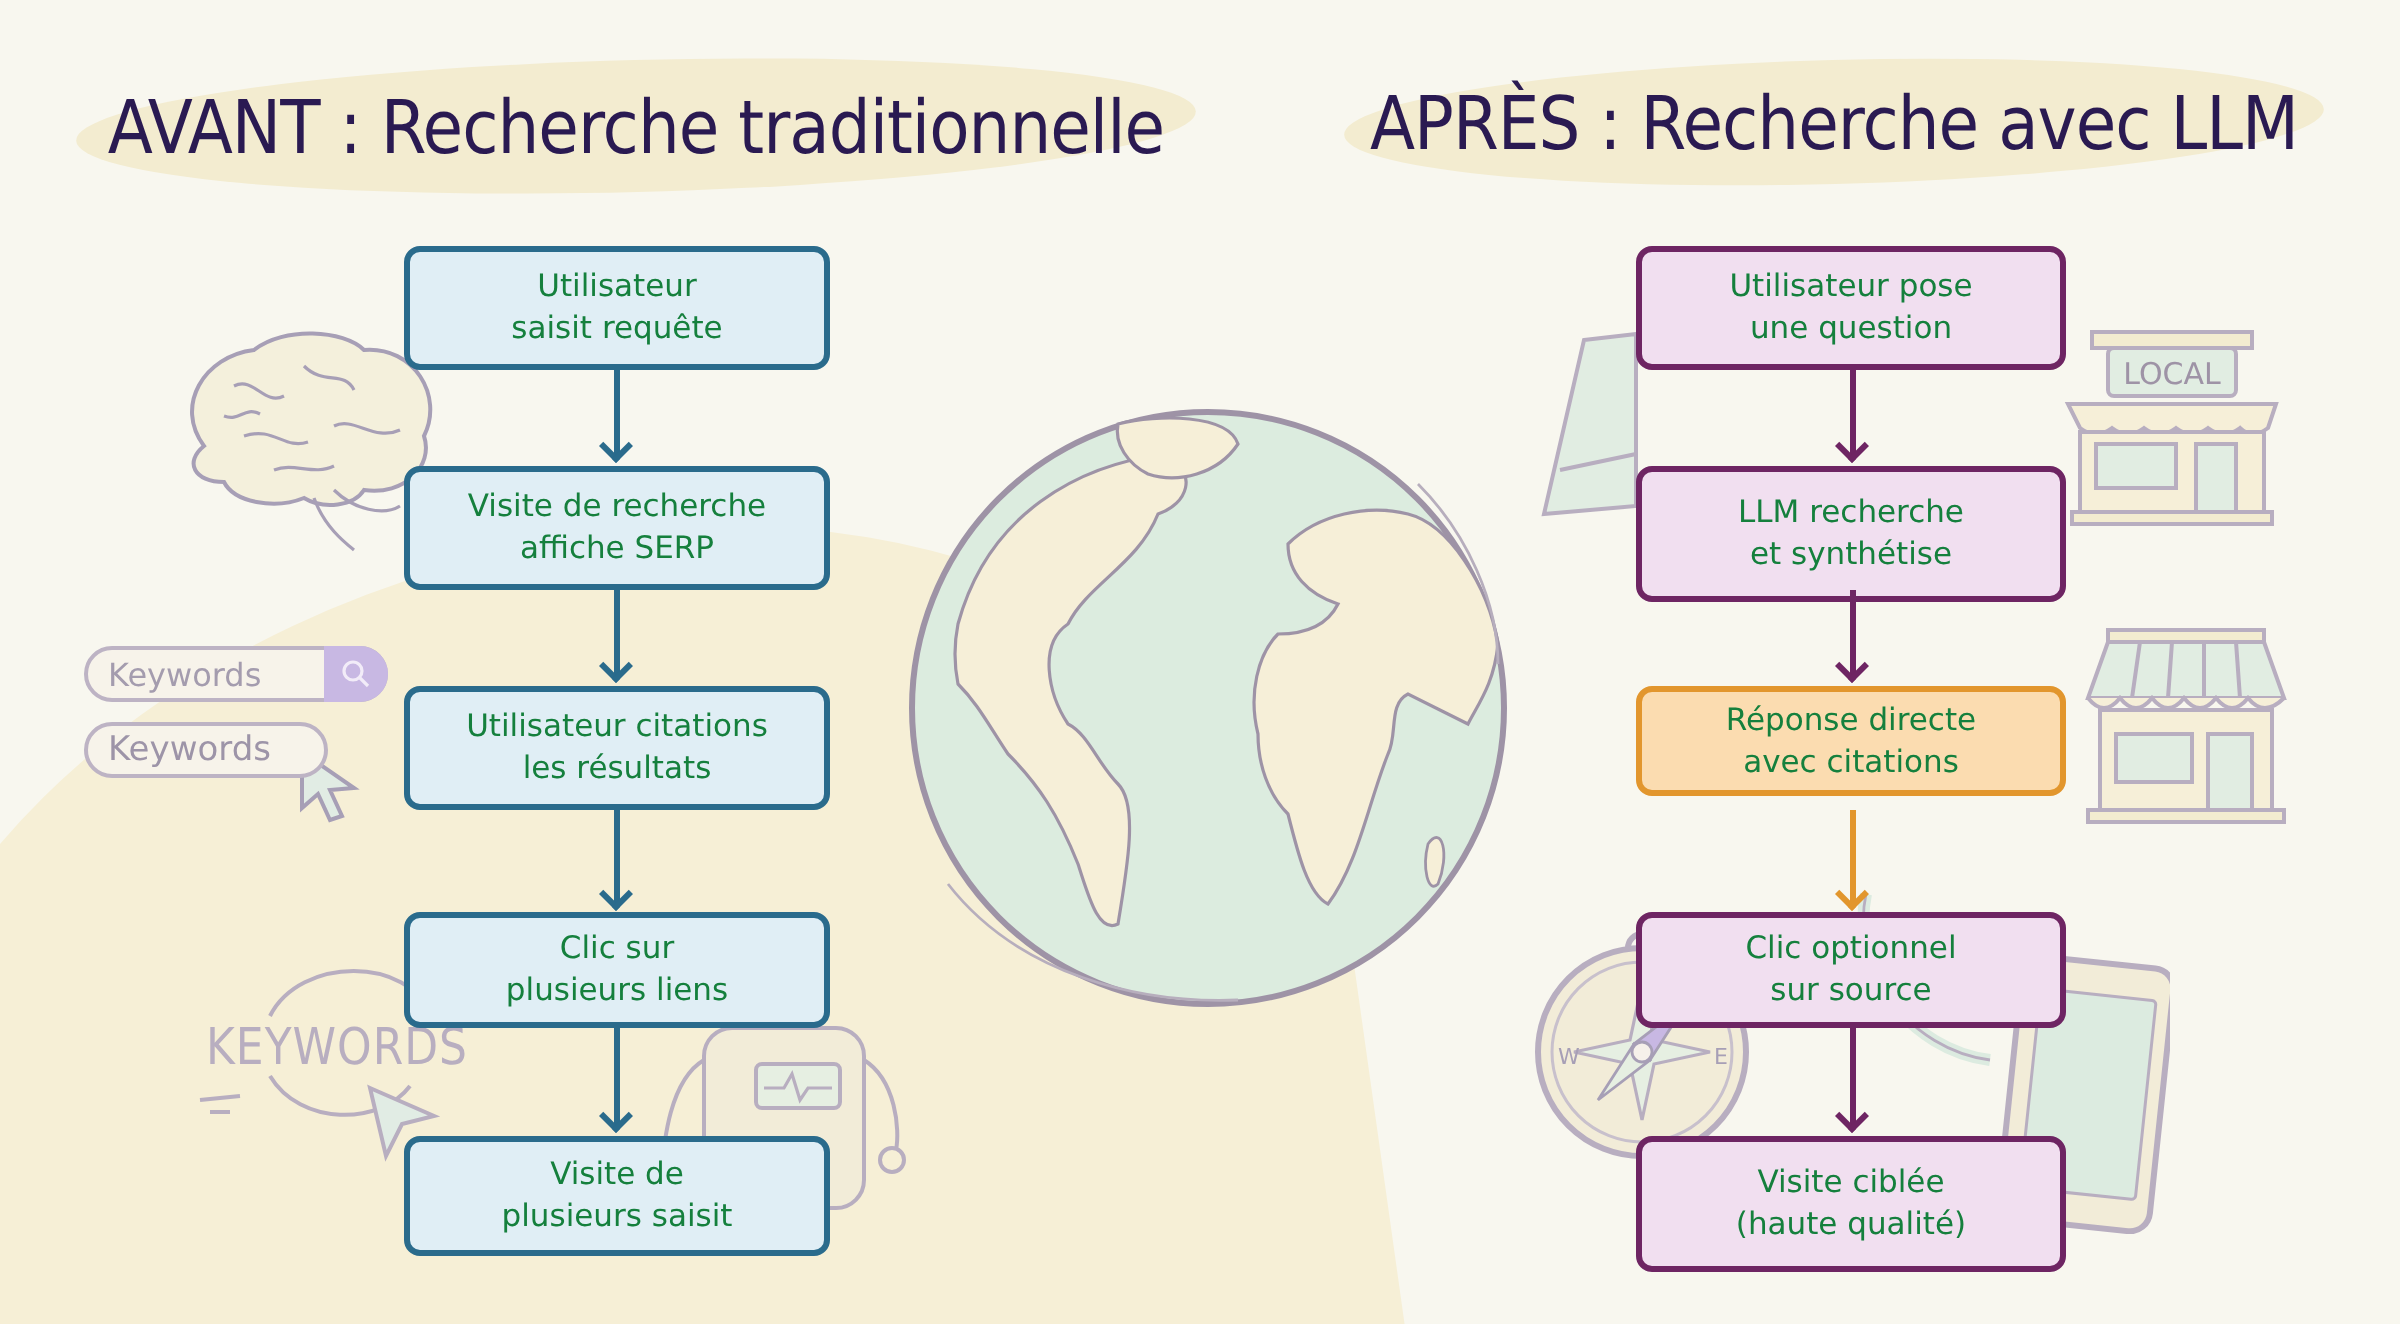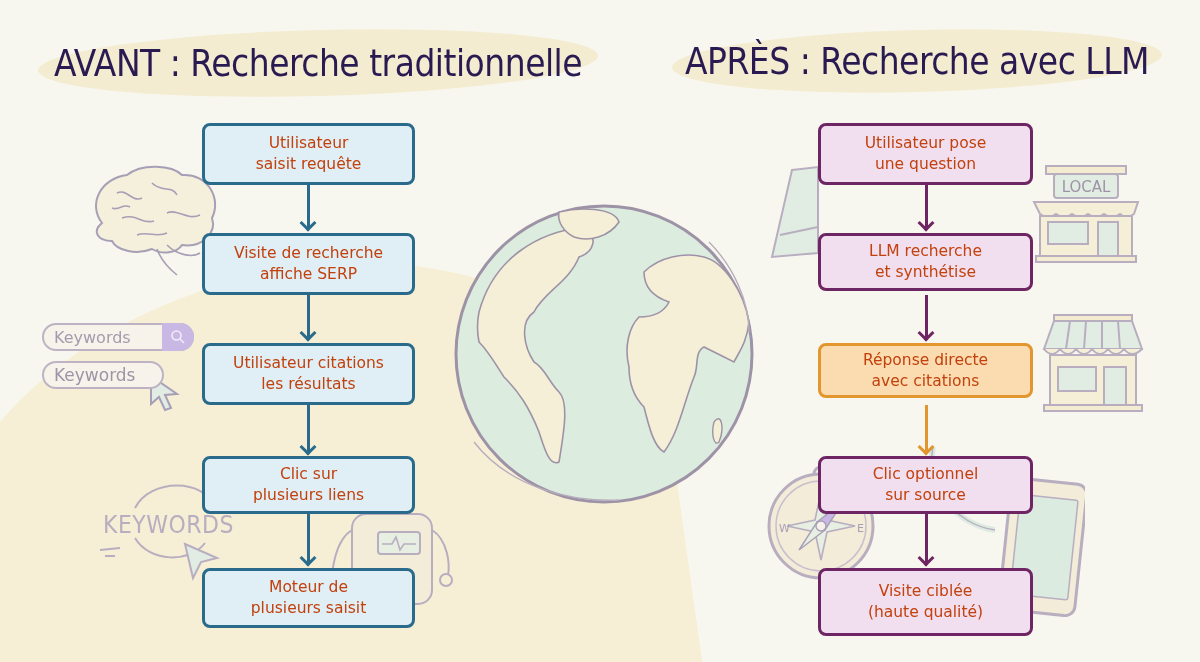--- a/index.html
+++ b/index.html
@@ -45,21 +45,21 @@
 
     .flow { position: absolute; z-index: 3; }
     .box {
       position: absolute;
       border-radius: 8px;
       border: 3px solid;
       display: flex; flex-direction: column; align-items: center; justify-content: center;
       font-size: 15.5px;
       line-height: 21px;
       text-align: center;
-      color: #c2410c;
+      color: #15803d;
     }
     .box span { display: block; }
     .box.blue { background: #e0eef5; border-color: #2a6b8c; }
     .box.purple { background: #f1dff0; border-color: #6e2563; }
     .box.orange { background: #fbdcb0; border-color: #e2962d; }
 
     .arrow { position: absolute; width: 16px; }
     .arrow .shaft { position: absolute; left: 7px; top: 0; width: 3px; }
     .arrow .head {
       position: absolute; left: 0; bottom: 0;
@@ -243,36 +243,36 @@
   <div class="box blue" style="left:202px;top:456px;width:213px;height:58px">
     <span>Clic sur</span>
     <span>plusieurs liens</span>
   </div>
   <div class="arrow blue" style="left:300px;top:514px;height:52px">
       <div class="shaft" style="height:50px"></div>
       <div class="head"></div>
     </div>
 
   <div class="box blue" style="left:202px;top:568px;width:213px;height:60px">
-    <span>Moteur de</span>
+    <span>Visite de</span>
     <span>plusieurs saisit</span>
   </div>
 </div>
 
 <div class="flow">
   <div class="box purple" style="left:818px;top:123px;width:215px;height:62px">
     <span>Utilisateur pose</span>
     <span>une question</span>
   </div>
   <div class="arrow purple" style="left:918px;top:185px;height:46px">
       <div class="shaft" style="height:44px"></div>
       <div class="head"></div>
     </div>
 
-  <div class="box purple" style="left:818px;top:233px;width:215px;height:58px">
+  <div class="box purple" style="left:818px;top:233px;width:215px;height:68px">
     <span>LLM recherche</span>
     <span>et synthétise</span>
   </div>
   <div class="arrow purple" style="left:918px;top:295px;height:46px">
       <div class="shaft" style="height:44px"></div>
       <div class="head"></div>
     </div>
 
   <div class="box orange" style="left:818px;top:343px;width:215px;height:55px">
     <span>Réponse directe</span>

